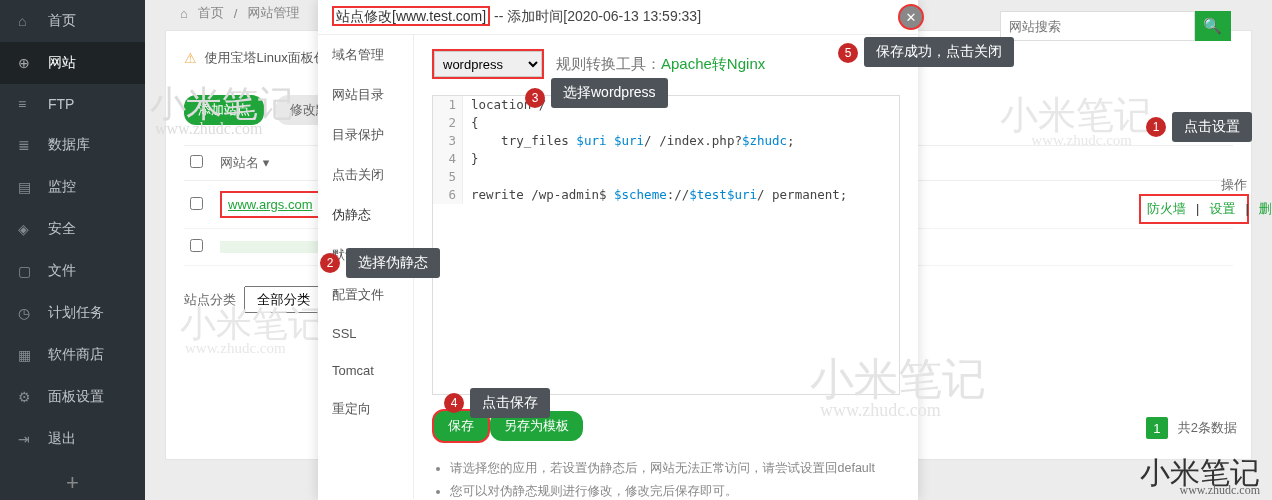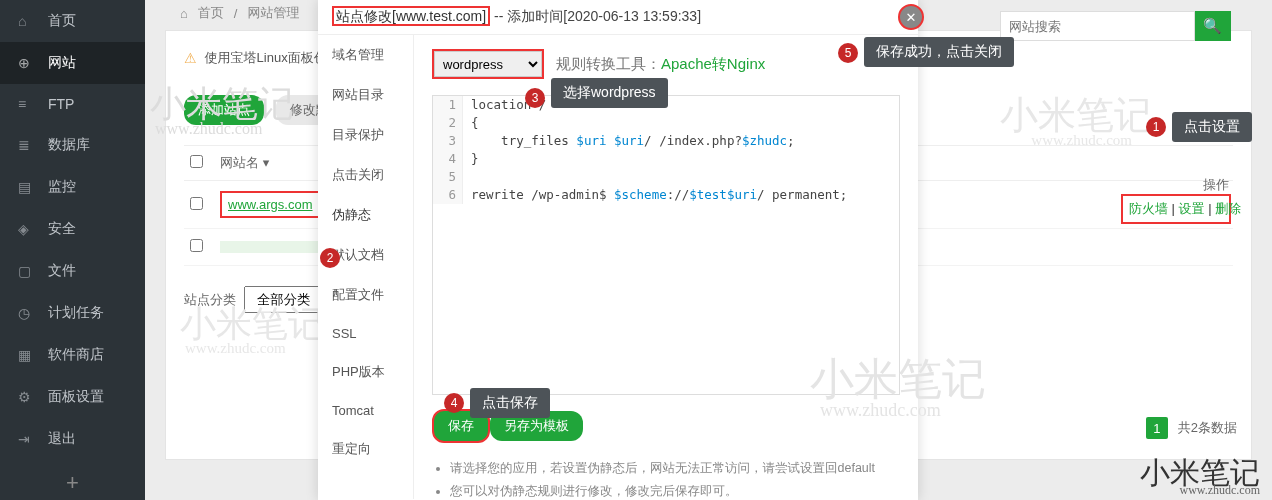--- a/index.html
+++ b/index.html
@@ -22,21 +22,21 @@
 .btn-row { margin-bottom: 20px; }
 .btn-row .btn { margin-right: 8px; }
 .table-head { display: flex; align-items: center; padding: 8px 6px; border-top: 1px solid #eee; border-bottom: 1px solid #eee; color: #666; font-size: 13px; }
 .table-head .chk { width: 30px; }
 .row { display: flex; align-items: center; padding: 10px 6px; border-bottom: 1px solid #f3f3f3; }
 .row .chk { width: 30px; }
 .row .dom { color: #20a53a; }
 .row-domain-box { border: 2px solid #e33; padding: 4px 6px; }
 .cat-row { display: flex; align-items: center; gap: 8px; margin-top: 20px; color: #666; }
 .cat-row select { padding: 4px 8px; }
-.actions-col { position: absolute; right: 20px; top: 145px; text-align: center; width: 110px; }
+.actions-col { position: absolute; right: 2px; top: 145px; text-align: center; width: 110px; font-family: Liberation Mono, monospace; }
 .actions-head { color: #666; font-size: 13px; text-align: right; padding-right: 2px; }
 .action-links { border: 2px solid #e33; padding: 4px 6px; white-space: nowrap; }
 .action-links a { color: #20a53a; text-decoration: none; font-size: 13px; }
 .pager { position: absolute; right: 14px; bottom: 20px; display: flex; align-items: center; gap: 10px; color: #666; font-size: 13px; }
 .pager .cur { background: #20a53a; color: #fff; width: 22px; height: 22px; display: inline-flex; align-items: center; justify-content: center; border-radius: 2px; }
 .search-wrap { position: absolute; right: 20px; top: -20px; display: flex; }
 .search-inp { width: 195px; height: 30px; border: 1px solid #ddd; padding: 0 8px; font-size: 13px; color: #999; }
 .search-btn { width: 36px; height: 30px; background: #20a53a; color: #fff; display: flex; align-items: center; justify-content: center; cursor: pointer; font-size: 15px; }
 
 
@@ -207,21 +207,20 @@
   <div class="modal-body">
     <div class="m-side">
       <div class="m-side-item">域名管理</div>
       <div class="m-side-item">网站目录</div>
       <div class="m-side-item">目录保护</div>
       <div class="m-side-item">点击关闭</div>
       <div class="m-side-item sel">伪静态</div>
       <div class="m-side-item">默认文档</div>
       <div class="m-side-item">配置文件</div>
       <div class="m-side-item">SSL</div>
-      <div class="m-side-item">PHP版本</div>
       <div class="m-side-item">Tomcat</div>
       <div class="m-side-item">重定向</div>
 
     </div>
     <div class="m-main">
       <div class="sel-wrap">
         <span class="sel-box">
             <select><option>wordpress</option></select>
           </span>
         <span class="rule-label"><span>规则转换工具：</span><a href="#" class="rule-link">Apache转Nginx</a></span>
@@ -263,20 +262,21 @@
     </div>
   </div>
 </div>
 
 <div id="c1" class="callout">
     <span class="c-num">1</span>
     <span class="c-txt">点击设置</span>
   </div>
 <div id="c2" class="callout">
     <span class="c-num">2</span>
+    <span class="c-txt">选择伪静态</span>
   </div>
 <div id="c3" class="callout">
     <span class="c-num">3</span>
     <span class="c-txt">选择wordpress</span>
   </div>
 <div id="c4" class="callout">
     <span class="c-num">4</span>
     <span class="c-txt">点击保存</span>
   </div>
 <div id="c5" class="callout">

